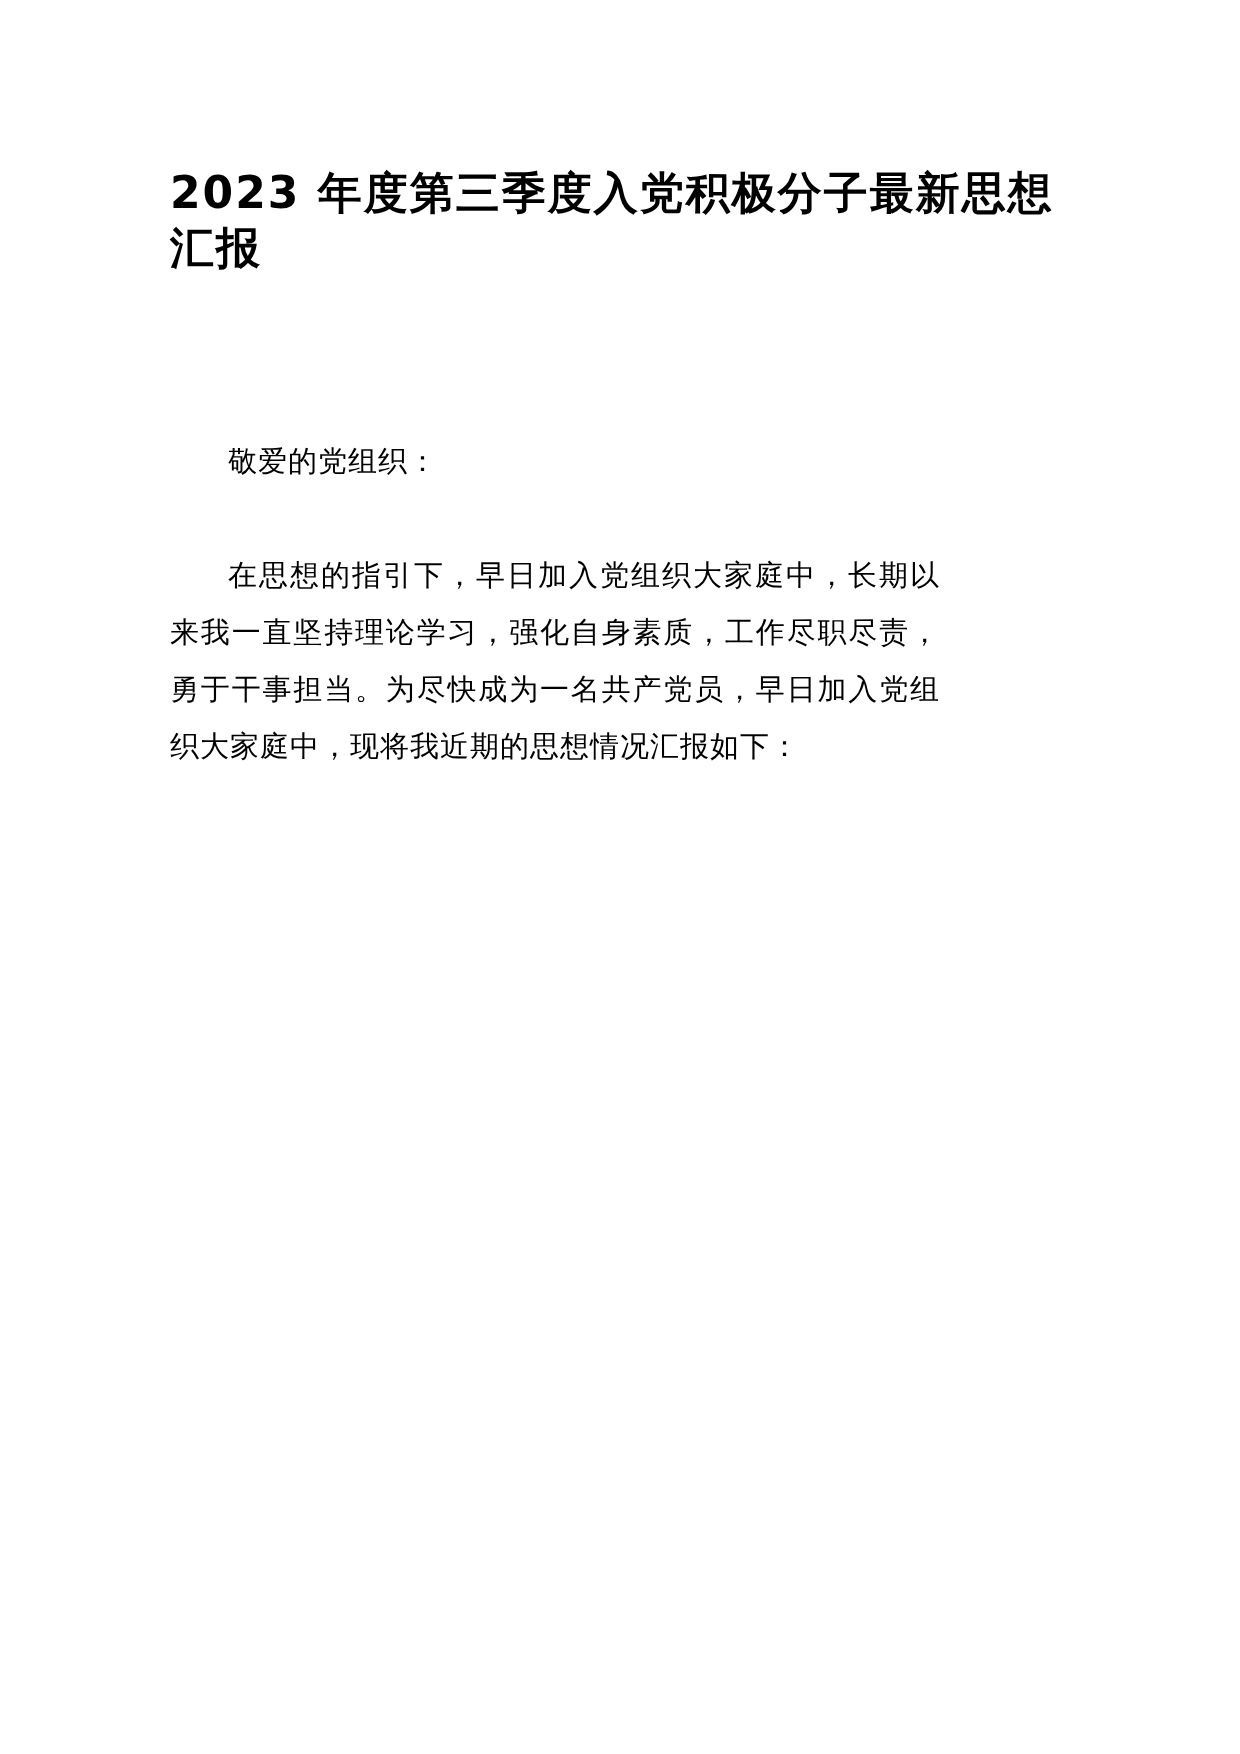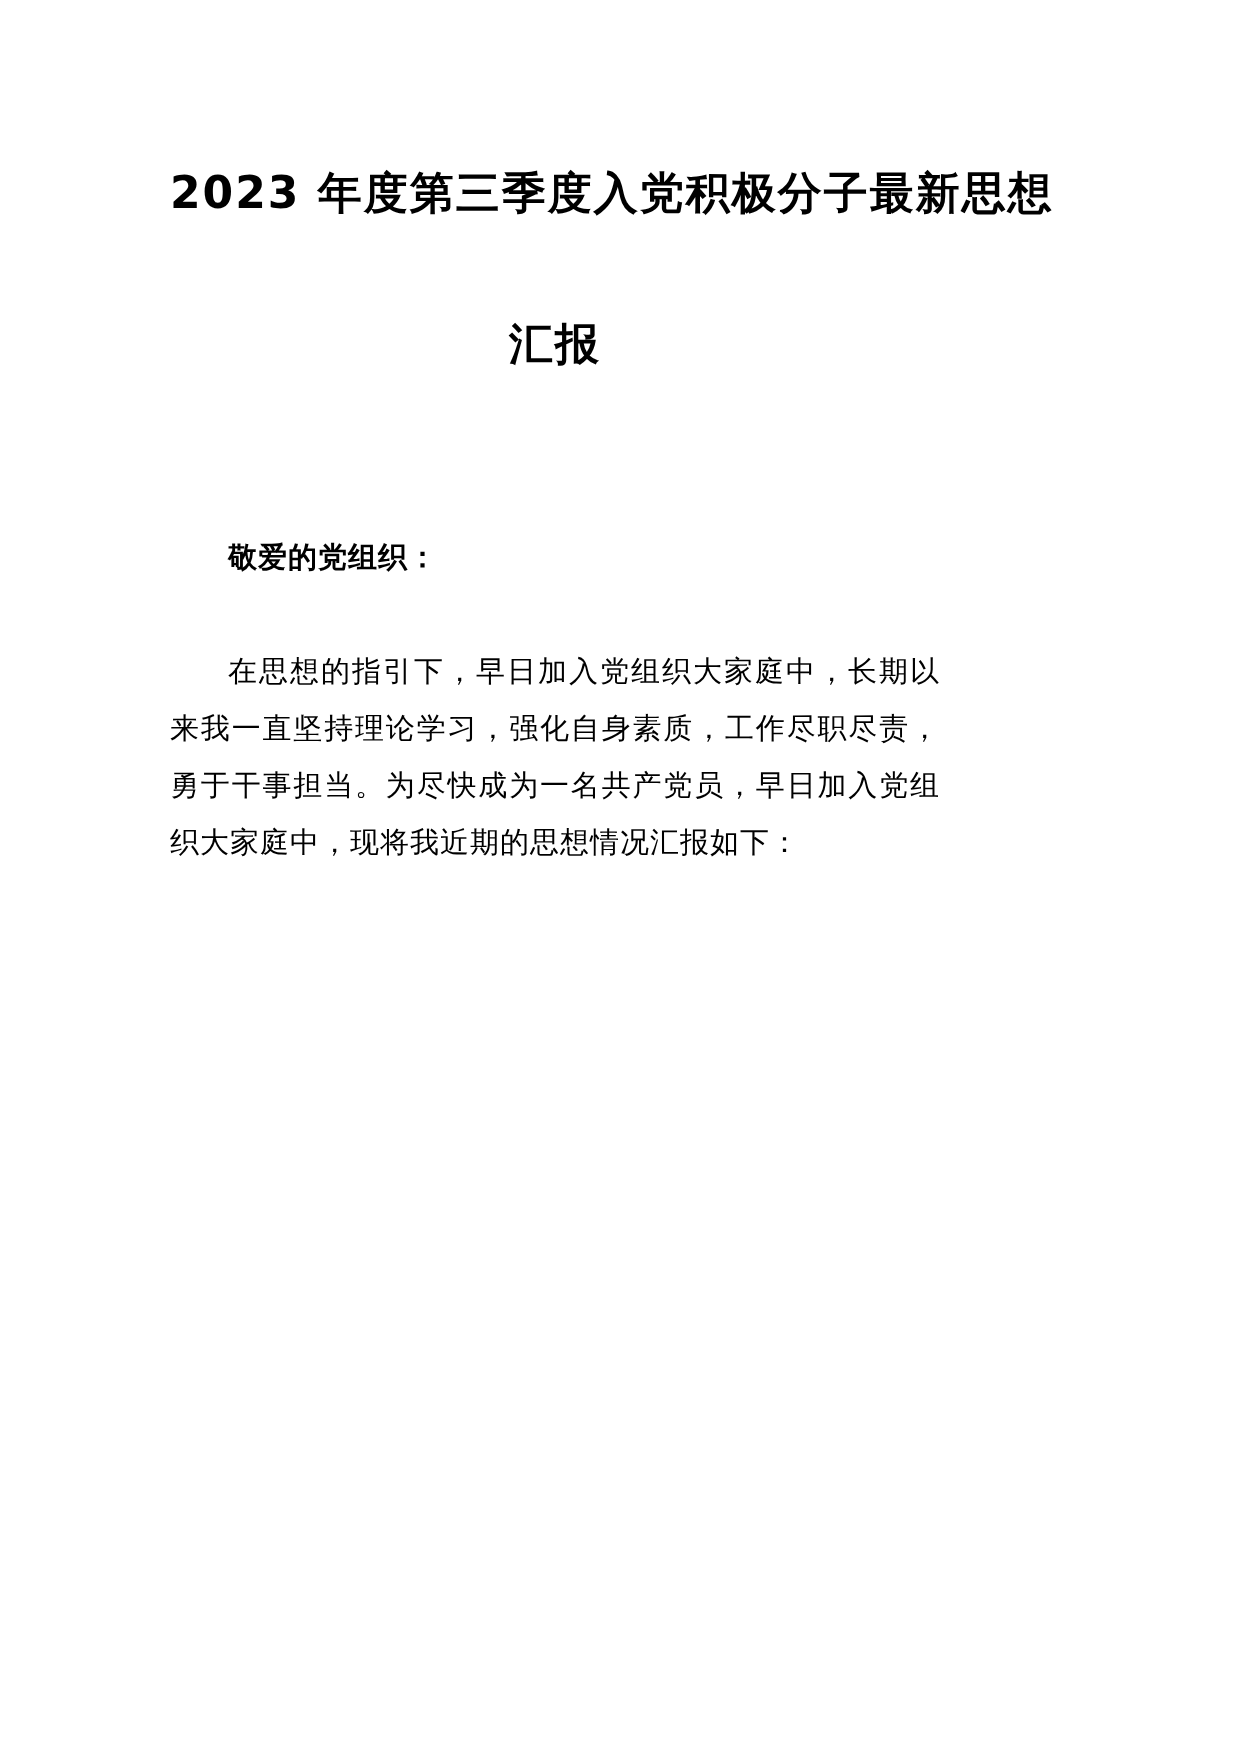--- a/index.html
+++ b/index.html
@@ -13,43 +13,41 @@
       background: #ffffff;
       box-sizing: border-box;
       padding: 165px 300px 0 170px;
       color: #000000;
       font-family: "DejaVu Sans", "Liberation Sans", sans-serif;
       overflow: hidden;
     }
     .doc-title {
       font-size: 44px;
       font-weight: 700;
-      text-align: center;
+      text-align: left;
       line-height: 1.25;
       margin: 0;
       letter-spacing: 2px;
       white-space: nowrap;
     }
     .doc-title.line2 {
-      margin-top: 96px;
       white-space: normal;
     }
     .body-text {
       font-size: 29px;
       line-height: 57px;
       text-align: justify;
       letter-spacing: 1px;
       margin: 0;
     }
     .indent {
       text-indent: 2em;
     }
     .salutation {
       margin-top: 158px;
-      font-weight: bold;
     }
     .body-para {
       margin-top: 57px;
     }
   </style>
 </head>
 <body>
 
 <div class="page">
 

